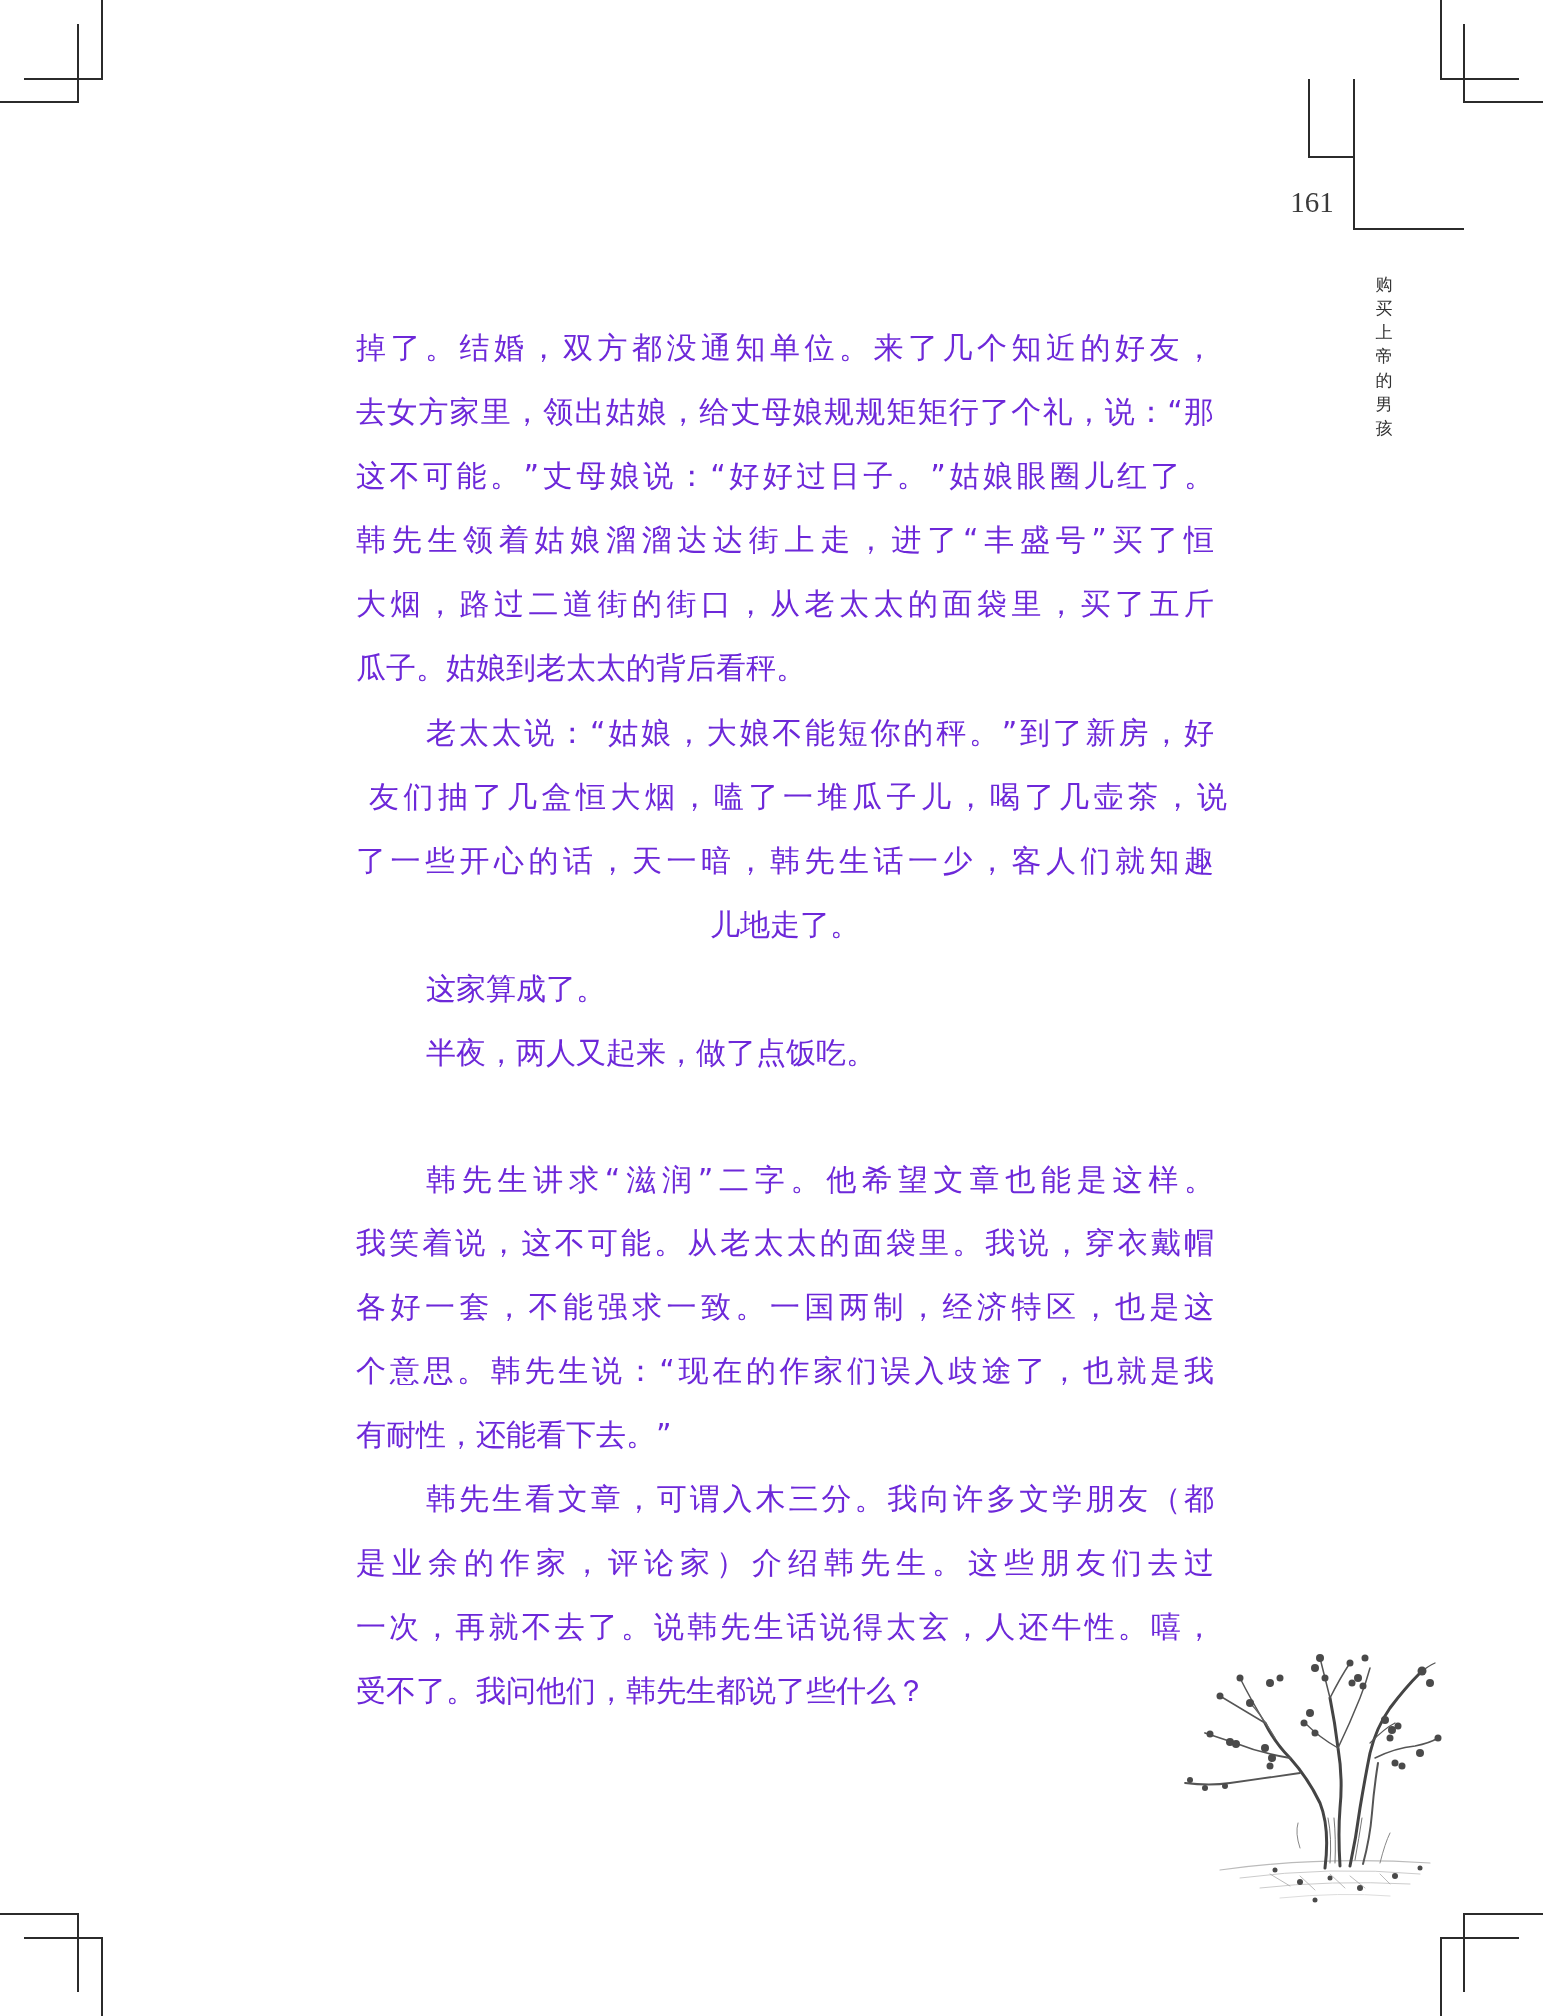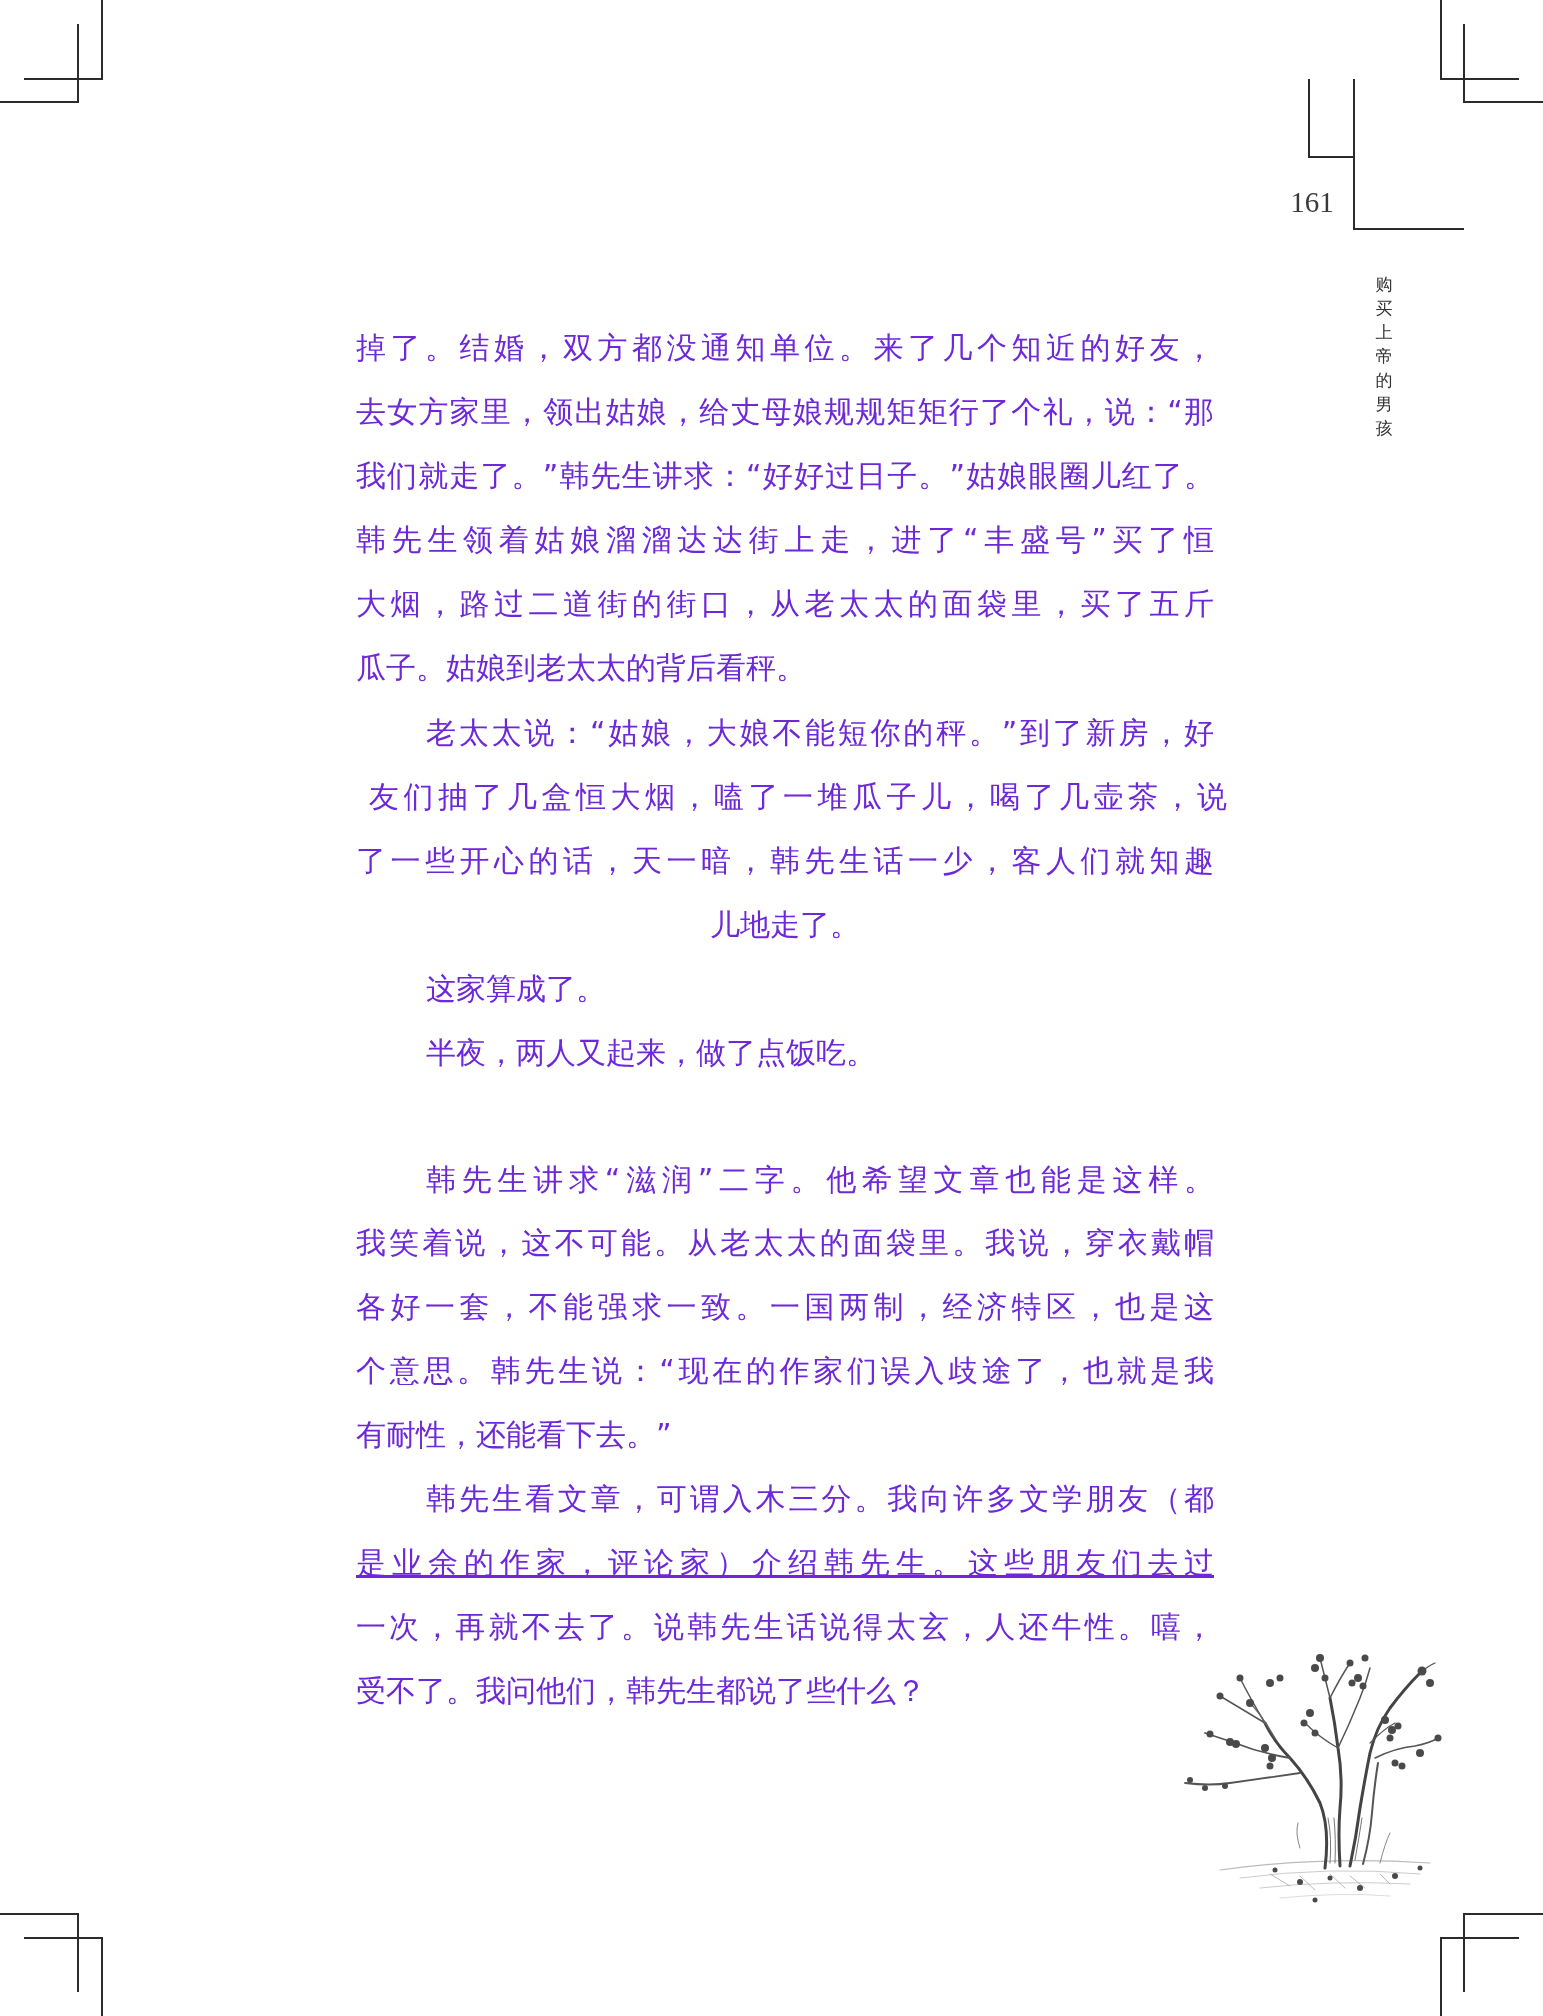--- a/index.html
+++ b/index.html
@@ -66,37 +66,37 @@
     <div class="mark h" style="left:1353px;top:228px;width:111px;"></div>
   </div>
 
   <div class="page-number">161</div>
 
   <div class="running-title">购买上帝的男孩</div>
 
   <div class="body-text" id="body-text">
       <div class="line justify" style="top: 316px;">掉了。结婚，双方都没通知单位。来了几个知近的好友，</div>
       <div class="line justify" style="top: 380px;">去女方家里，领出姑娘，给丈母娘规规矩矩行了个礼，说：“那</div>
-      <div class="line justify" style="top: 444px;">我们就走了。”韩先生讲求：“好好过日子。”姑娘眼圈儿红了。</div>
+      <div class="line justify" style="top: 444px;">这不可能。”丈母娘说：“好好过日子。”姑娘眼圈儿红了。</div>
       <div class="line justify" style="top: 508px;">韩先生领着姑娘溜溜达达街上走，进了“丰盛号”买了恒</div>
       <div class="line justify" style="top: 572px;">大烟，路过二道街的街口，从老太太的面袋里，买了五斤</div>
       <div class="line left" style="top: 636px;">瓜子。姑娘到老太太的背后看秤。</div>
       <div class="line justify indent" style="top: 701px;">老太太说：“姑娘，大娘不能短你的秤。”到了新房，好</div>
       <div class="line justify" style="top: 765px; margin-left: 13px;">友们抽了几盒恒大烟，嗑了一堆瓜子儿，喝了几壶茶，说</div>
       <div class="line justify" style="top: 829px;">了一些开心的话，天一暗，韩先生话一少，客人们就知趣</div>
       <div class="line left" style="top: 893px; text-align: center;">儿地走了。</div>
       <div class="line left indent" style="top: 957px;">这家算成了。</div>
       <div class="line left indent" style="top: 1021px;">半夜，两人又起来，做了点饭吃。</div>
       <div class="line justify indent" style="top: 1148px;">韩先生讲求“滋润”二字。他希望文章也能是这样。</div>
       <div class="line justify" style="top: 1211px;">我笑着说，这不可能。从老太太的面袋里。我说，穿衣戴帽</div>
       <div class="line justify" style="top: 1275px;">各好一套，不能强求一致。一国两制，经济特区，也是这</div>
       <div class="line justify" style="top: 1339px;">个意思。韩先生说：“现在的作家们误入歧途了，也就是我</div>
       <div class="line left" style="top: 1403px;">有耐性，还能看下去。”</div>
       <div class="line justify indent" style="top: 1467px;">韩先生看文章，可谓入木三分。我向许多文学朋友（都</div>
-      <div class="line justify" style="top: 1531px; text-decoration: underline;">是业余的作家，评论家）介绍韩先生。这些朋友们去过</div>
+      <div class="line justify" style="top: 1531px;">是业余的作家，评论家）介绍韩先生。这些朋友们去过</div>
       <div class="line justify" style="top: 1595px;">一次，再就不去了。说韩先生话说得太玄，人还牛性。嘻，</div>
       <div class="line left" style="top: 1659px;">受不了。我问他们，韩先生都说了些什么？</div>
     </div>
 
   <svg class="illustration" viewBox="0 0 275 290" xmlns="http://www.w3.org/2000/svg">
     <g fill="none" stroke="#555" stroke-linecap="round" stroke-linejoin="round">
 
       <path d="M40 232 Q140 218 250 225" stroke="#bbb" stroke-width="1.2"></path>
       <path d="M60 240 Q150 228 240 236" stroke="#ccc" stroke-width="1"></path>
       <path d="M80 250 Q150 242 230 246" stroke="#ccc" stroke-width="1"></path>

